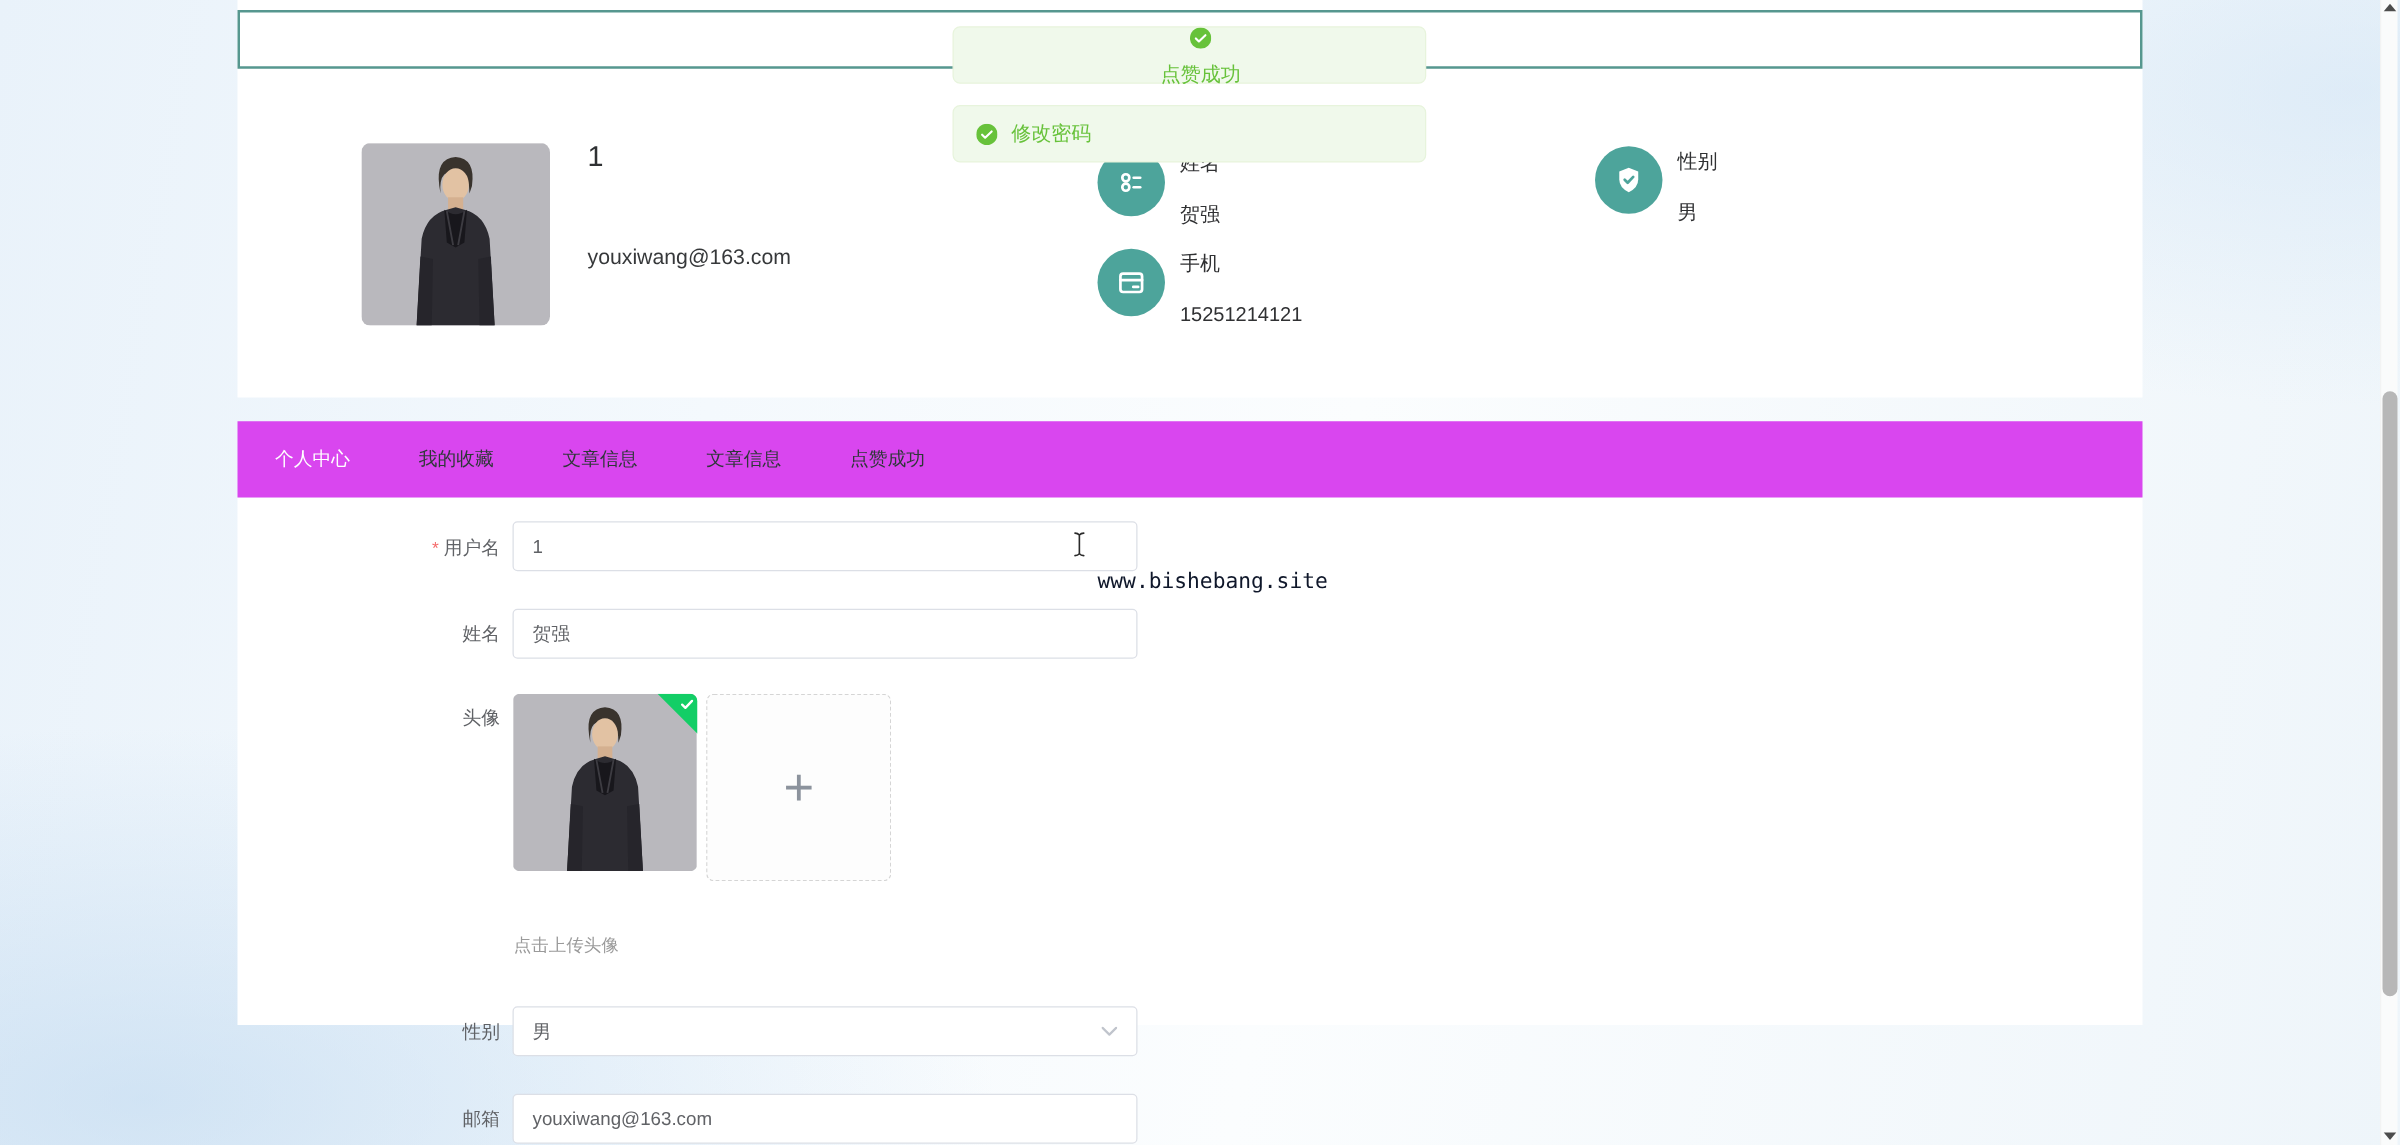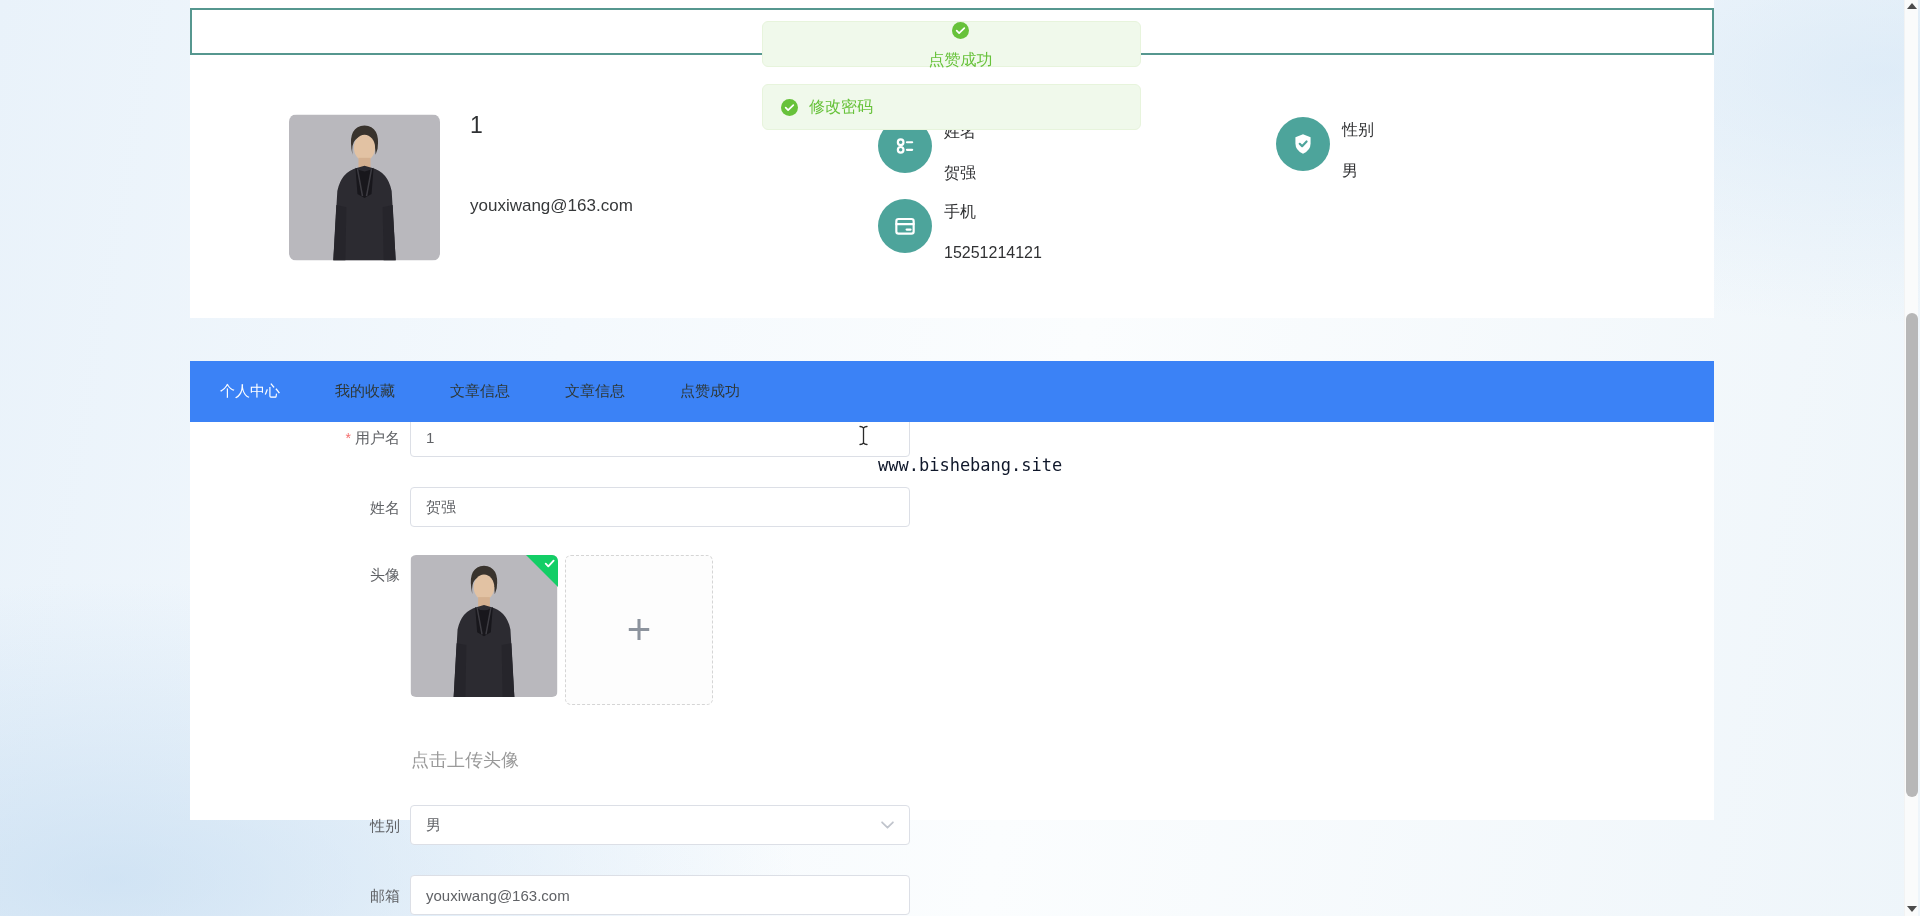--- a/index.html
+++ b/index.html
@@ -30,42 +30,42 @@
   .info-label { font-size:16px; color:#303133; line-height:22px; margin-top:2px; }
   .info-value { font-size:16px; color:#303133; line-height:22px; margin-top:19px; }
 
   
   .toast { position:absolute; left:762px; width:379px; height:46px; background:#f0f9eb; border:1px solid #e7f4dc;
            border-radius:6px; display:flex; align-items:center; padding-left:18px; gap:11px; z-index:20; }
   .toast.t1 { top:21px;flex-direction:column; } .toast.t2 { top:84px; }
   .toast-text { font-size:16px; color:#67c23a; }
 
   
-  .nav-bar { position:absolute; left:190px; top:337px; width:1524px; height:61px; background:#3b82f6;
-             display:flex; align-items:center; padding-left:30px; gap:55px; z-index:5;margin-top:24px; }
+  .nav-bar { position:absolute; left:190px; top:337px; width:1524px; height:61px; background:#d946ef;
+             display:flex; align-items:center; padding-left:30px; gap:55px; z-index:5; }
   .nav-item { font-size:15px; color:#2e3838; cursor:pointer; white-space:nowrap; }
   .nav-item.active { color:#ffffff; }
 
   
   .form-card { position:absolute; left:190px; top:398px; width:1524px; height:422px; background:#fff; }
   .form-label { position:absolute; left:30px; width:180px; text-align:right; font-size:15px; color:#606266; line-height:20px; }
   .req { color:#f56c6c; margin-right:4px; font-size:14px; }
   .form-input { position:absolute; left:220px; width:500px; height:40px; border:1px solid #dcdfe6; border-radius:4px;
                 padding:0 15px; font-size:15px; color:#606266; background:#fff; outline:none;
                 font-family:"Liberation Sans","DejaVu Sans",sans-serif; }
   .row-username .form-input { top:19px; }  .row-username .form-label { top:30px; }
   .row-realname .form-input { top:89px; }  .row-realname .form-label { top:100px; }
   .label-avatar { top:167px; }
   .thumb { position:absolute; left:220px; top:157px; width:148px; height:142px; border-radius:6px; overflow:hidden; cursor:pointer; }
   .thumb-badge { position:absolute; top:0; right:0; width:0; height:0; border-top:32px solid #13ce66; border-left:32px solid transparent; }
   .thumb-badge-check { position:absolute; top:2px; right:2px; }
   .upload-box { position:absolute; left:375px; top:157px; width:148px; height:150px; border:1px dashed #d5d5d5; border-radius:6px;
                 background:#fdfdfd; display:flex; align-items:center; justify-content:center; cursor:pointer; }
   .plus-sign { font-size:42px; font-weight:300; color:#8c939d; line-height:1; }
-  .upload-hint { position:absolute; left:221px; top:350px; font-size:18px; color:#9a9a9a; }
+  .upload-hint { position:absolute; left:221px; top:350px; font-size:14px; color:#9a9a9a; }
   .gender-select { position:absolute; left:220px; top:407px; width:500px; height:40px; border:1px solid #dcdfe6; border-radius:4px;
                    display:flex; align-items:center; padding:0 15px; font-size:15px; color:#606266; cursor:pointer; background:#fff; }
   .gender-value { flex:1; }
   .label-gender { top:418px; }
   .row-email .form-input { top:477px; } .row-email .form-label { top:488px; }
   .watermark { position:absolute; left:688px; top:57px; font-family:"DejaVu Sans Mono","Liberation Mono",monospace;
                font-size:17px; color:#0f172a; }
 
   
   .ibeam { position:absolute; left:668px; top:27px; z-index:6; }

